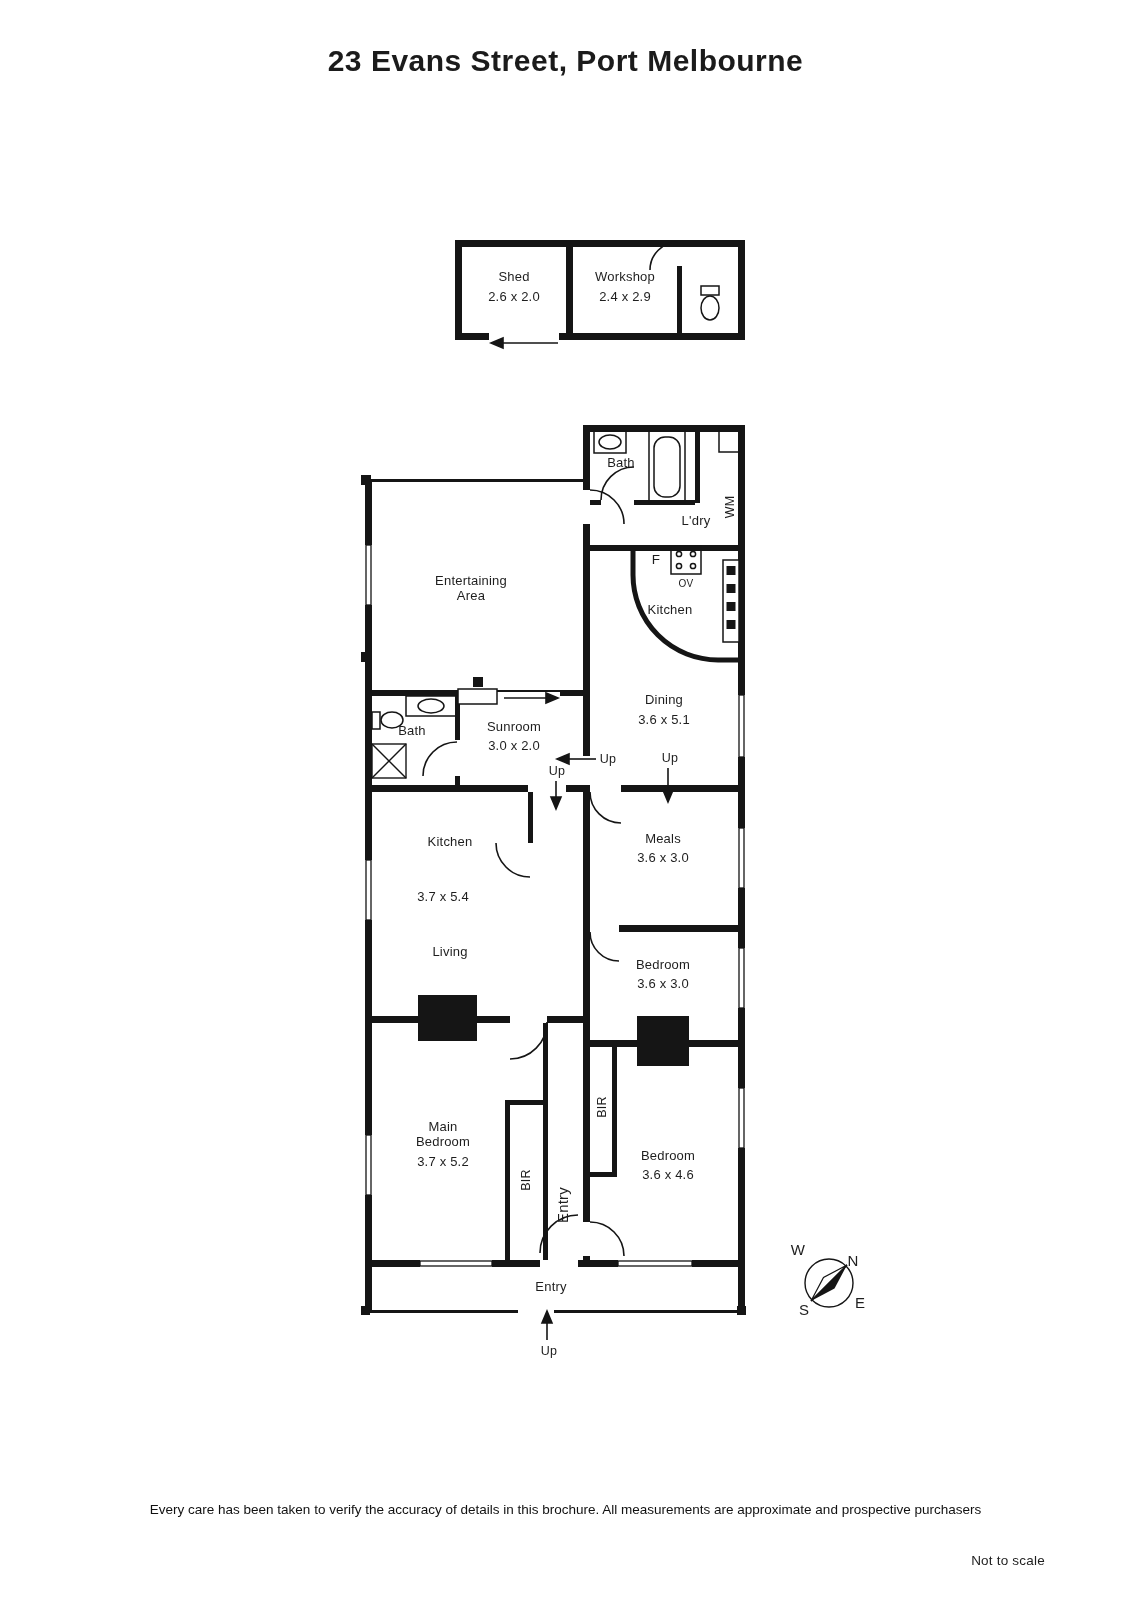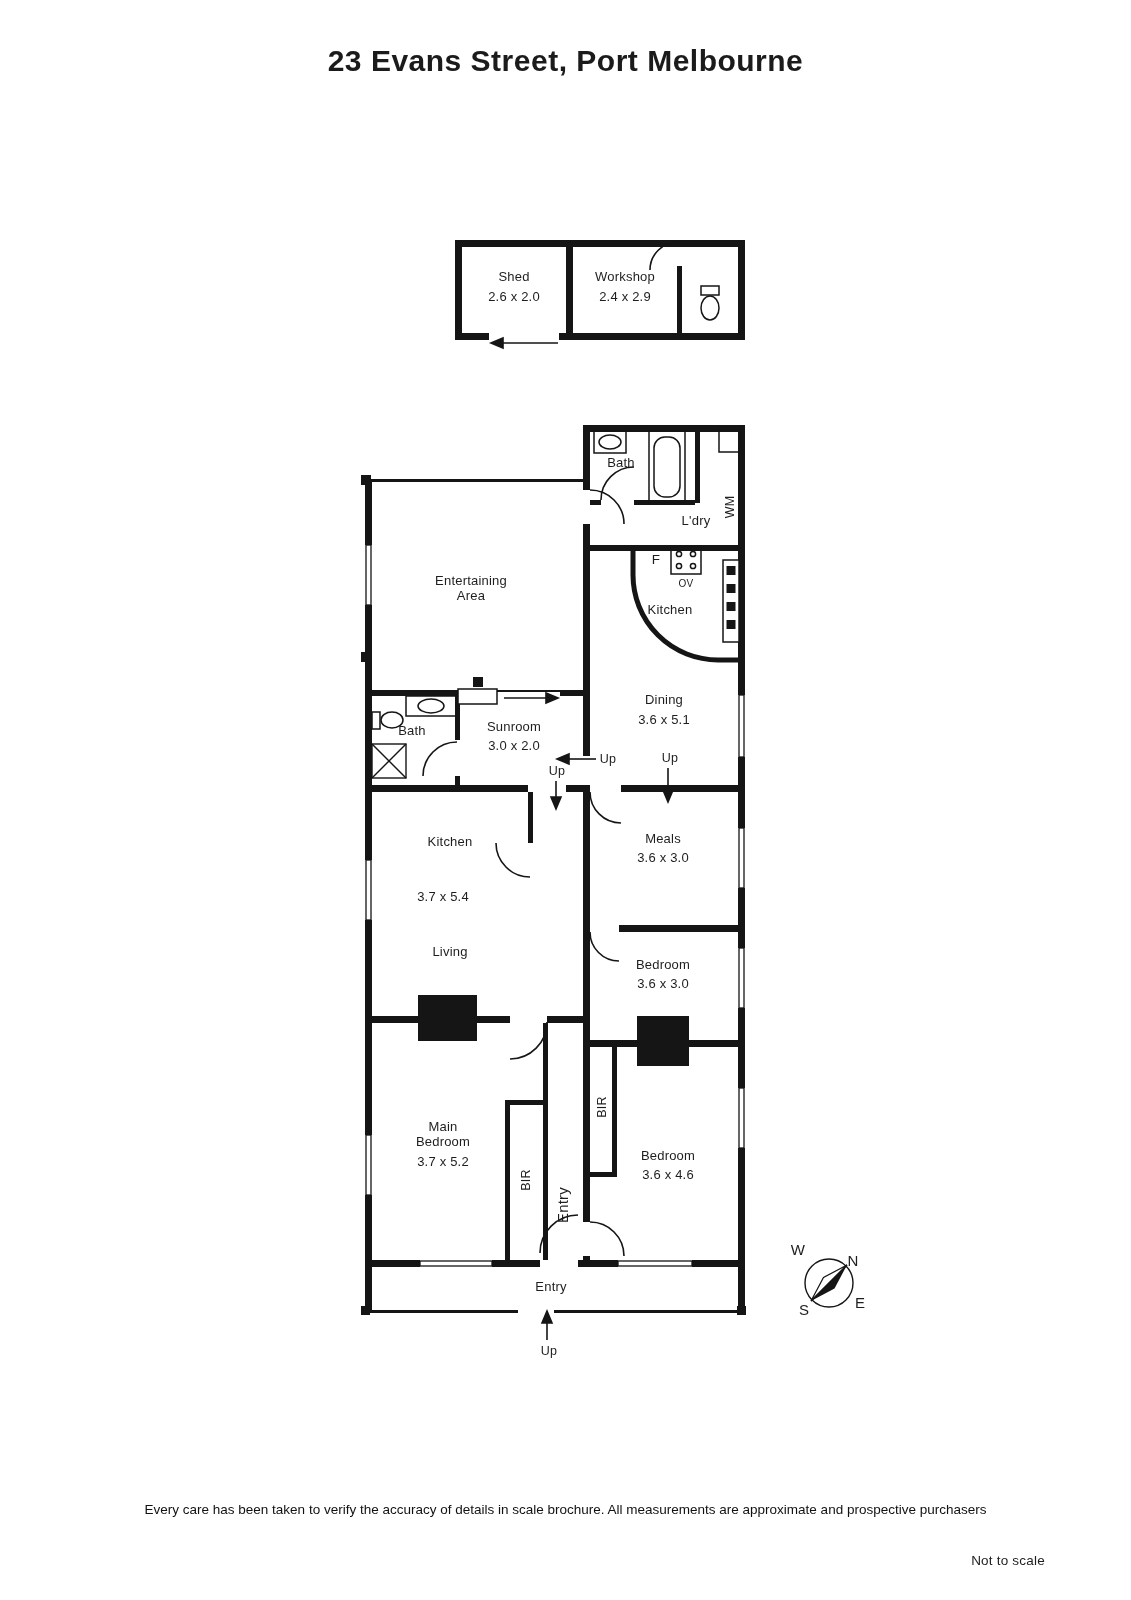--- a/index.html
+++ b/index.html
@@ -259,16 +259,16 @@
   <div class="lbl" style="left:668px;top:1175px">3.6 x 4.6</div>
 
   <div class="lbl" style="left:551px;top:1287px">Entry</div>
   <div class="lbl sm" style="left:549px;top:1351px">Up</div>
 
   <div class="lbl cmp" style="left:853px;top:1261px">N</div>
   <div class="lbl cmp" style="left:798px;top:1250px">W</div>
   <div class="lbl cmp" style="left:804px;top:1310px">S</div>
   <div class="lbl cmp" style="left:860px;top:1303px">E</div>
 
-  <div class="footer" style="top:1502px">Every care has been taken to verify the accuracy of details in scale brochure.  All measurements are approximate and prospective purchasers</div>
+  <div class="footer" style="top:1502px">Every care has been taken to verify the accuracy of details in this brochure.  All measurements are approximate and prospective purchasers</div>
   <div class="lbl md" style="left:1008px;top:1561px">Not to scale</div>
 
 </div>
 
 </body></html>

